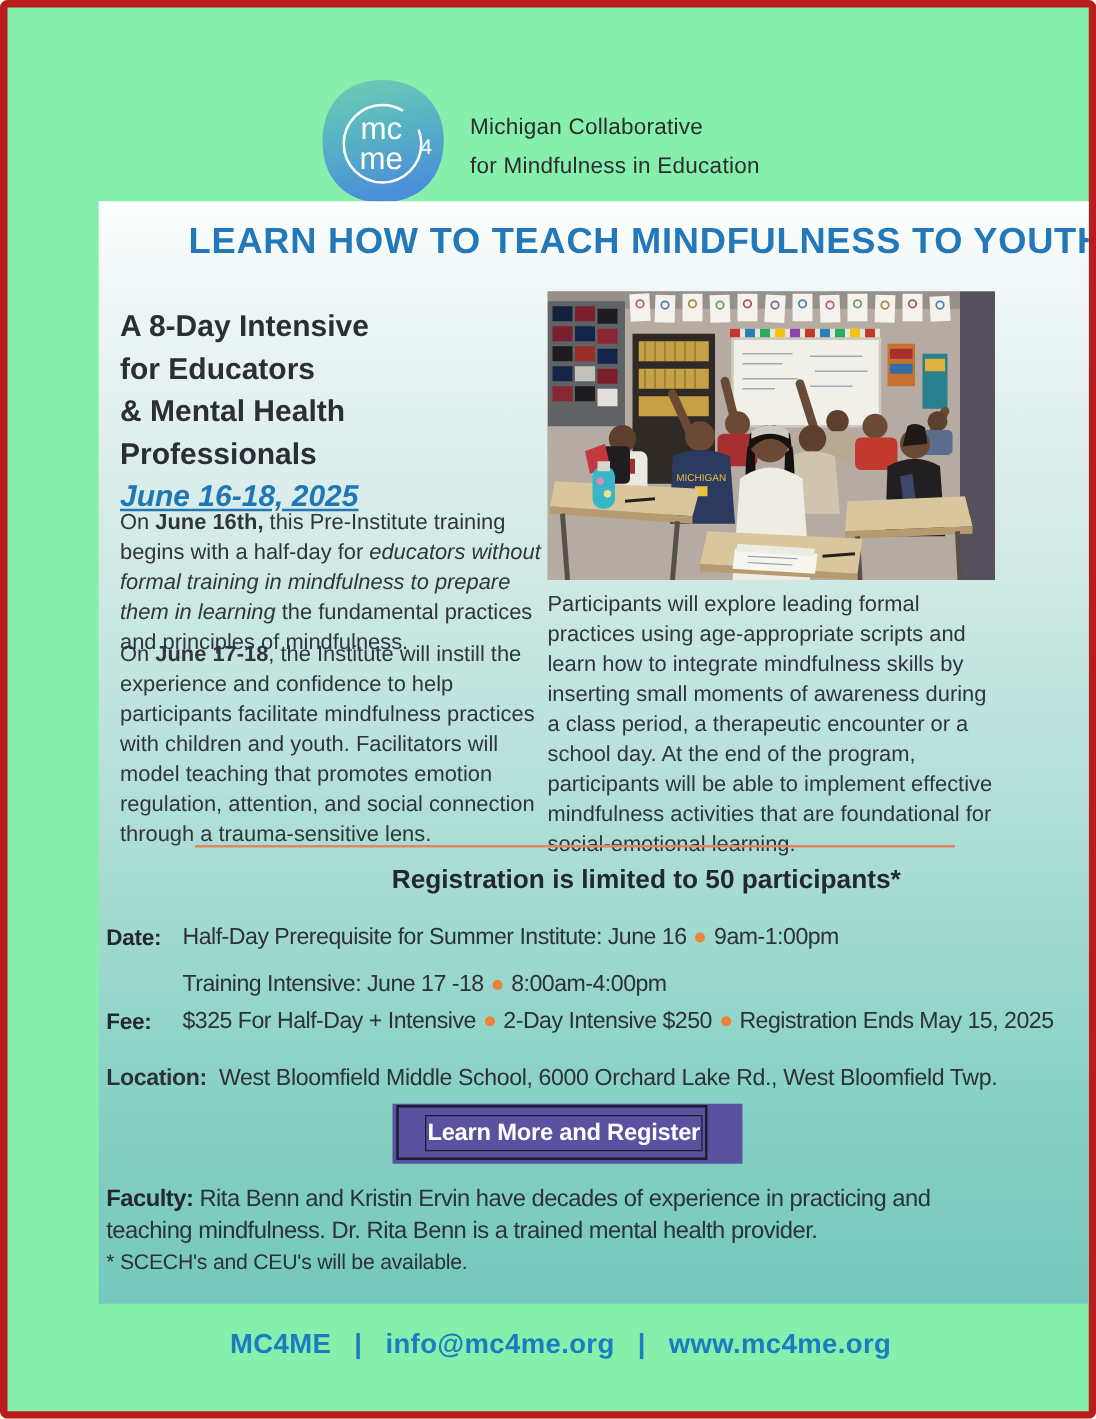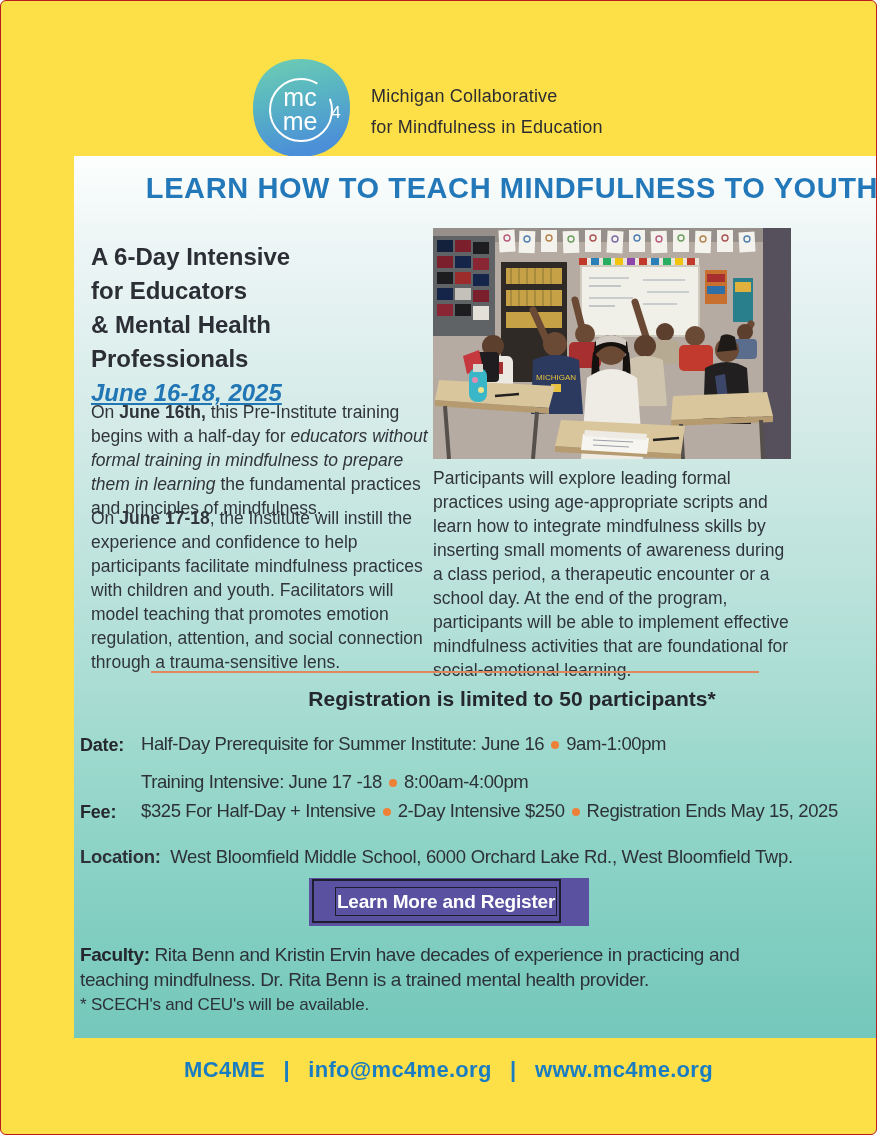--- a/index.html
+++ b/index.html
@@ -1,19 +1,19 @@
 <!DOCTYPE html>
 <html style="--headline-blue: #2278b9; --date-blue: #2176b5; --divider-salmon: #e0875f; --bullet-orange: #ee8138; --button-purple: #5a52a0; --footer-blue: #1a7dc1; --panel-teal-bottom: #74c8bb; --logo-green: #66cbb0; --logo-blue: #4b8fd8;"><head>
 <meta charset="utf-8">
 <style>
   html,body { margin:0; padding:0; background:#ffffff; }
   * { box-sizing:border-box; }
   .page {
     position:relative; width:877px; height:1135px; margin:0 auto;
-    background:#fde047; border:1px solid #b91c1c; border-radius:6px;
+    background:#86efac; border:6px solid #b91c1c; border-radius:6px;
     overflow:hidden; font-family:"Liberation Sans", sans-serif;
   }
   
   .logo-wrap { position:absolute; left:250px; top:57px; width:100px; height:100px; }
   .org-name {
     position:absolute; left:370px; top:80px; font-size:18px; line-height:31px;
     color:#2c2c31; font-weight:500; letter-spacing:0.2px;
   }
   
   .panel {
@@ -107,21 +107,21 @@
   <div class="org-name">
     <div>Michigan Collaborative</div>
     <div>for Mindfulness in Education</div>
   </div>
 
   <div class="panel">
 
     <div class="headline">LEARN HOW TO TEACH MINDFULNESS TO YOUTH</div>
 
     <div class="intro-title">
-      <div>A 6-Day Intensive</div>
+      <div>A 8-Day Intensive</div>
       <div>for Educators</div>
       <div>&amp; Mental Health</div>
       <div>Professionals</div>
       <div class="intro-date">June 16-18, 2025</div>
     </div>
 
     <div class="body-text para-1"><span>On </span><b>June 16th,</b><span> this Pre-Institute training begins with a half-day for </span><i>educators without formal training in mindfulness to prepare them in learning</i><span> the fundamental practices and principles of mindfulness.</span></div>
 
     <div class="body-text para-2"><span>On </span><b>June 17-18</b><span>, the Institute will instill the experience and confidence to help participants facilitate mindfulness practices with children and youth. Facilitators will model teaching that promotes emotion regulation, attention, and social connection through a trauma-sensitive lens.</span></div>
 

